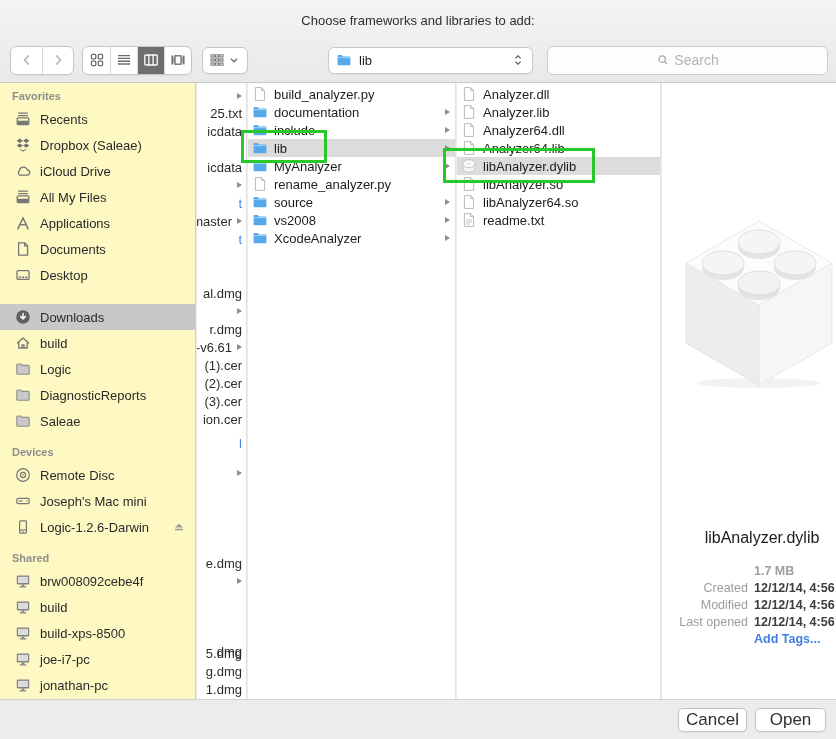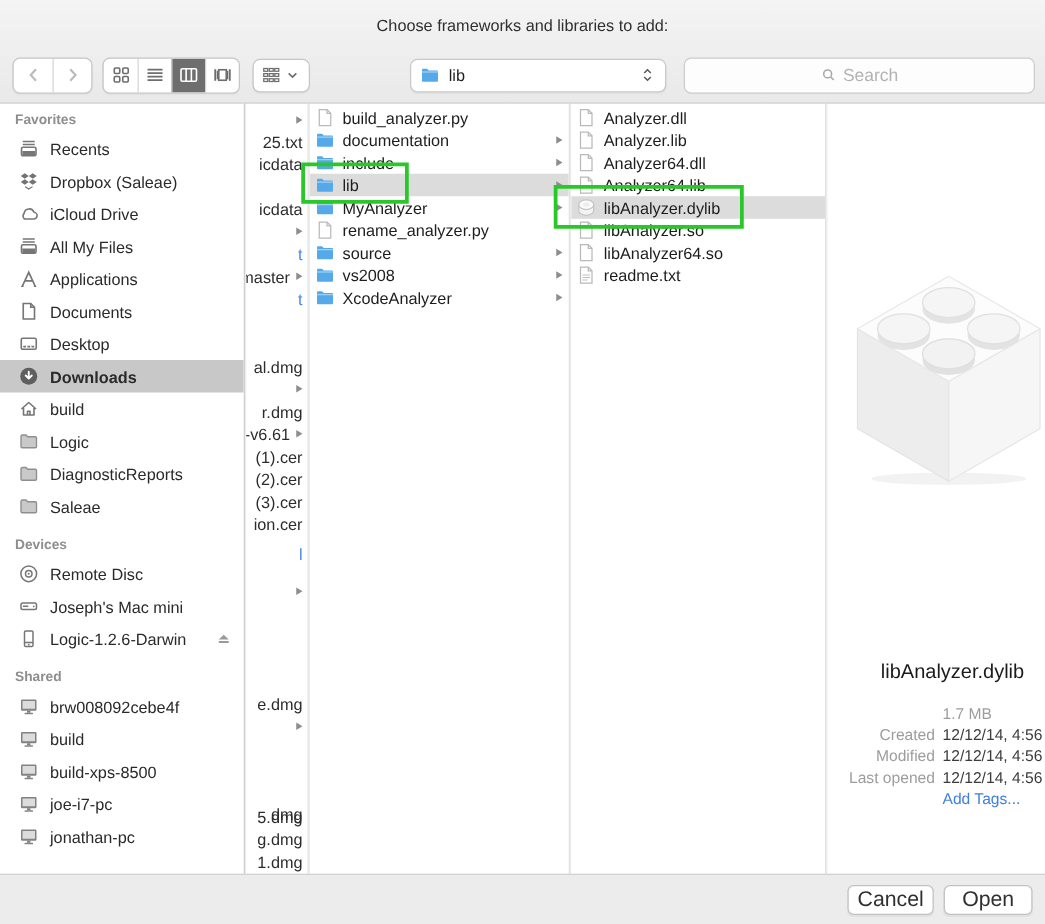--- a/index.html
+++ b/index.html
@@ -24,27 +24,27 @@
   .path-select{height:27px;width:205px;margin-left:80px;border:1px solid #c9c9c9;border-radius:6px;
     background:#fff;display:flex;align-items:center;padding:0 7px;gap:7px;font-size:13px;color:#1f1f1f;
     box-shadow:0 1px 1px rgba(0,0,0,.04);}
   .path-select .grow{flex:1;text-align:left;}
   .searchbox{height:27px;flex:1;margin-left:14px;border:1px solid #cccccc;border-radius:6px;background:#fdfdfd;
     display:flex;align-items:center;justify-content:center;gap:4px;color:#b3b3b3;font-size:14px;}
   svg{display:block;}
   .gl16{width:16px;height:16px;}
   .gl14{width:14px;height:14px;}
   
-  .sidebar{position:absolute;top:83px;left:0;width:196px;bottom:39px;background:#ffffff;
+  .sidebar{position:absolute;top:83px;left:0;width:196px;bottom:39px;background:#fef9c3;
     border-right:1px solid #cfcfcf;overflow:hidden;padding-top:3px;box-sizing:border-box;}
   .side-header{height:20px;line-height:20px;padding-left:12px;font-size:11px;font-weight:700;color:#8e8e8e;}
   .side-header.gap{margin-top:8px;}
   .side-item{height:26px;display:flex;align-items:center;padding-left:14px;gap:8px;font-size:13px;color:#2a2a2a;white-space:nowrap;}
   .side-item .ic{width:18px;height:16px;flex:none;display:flex;align-items:center;justify-content:center;}
-  .side-item.selected{background:#c8c8c8;font-weight:700;}
+  .side-item.selected{background:#c8c8c8;font-weight:400;margin-top:16px;}
   .side-item .eject{margin-left:auto;margin-right:9px;width:14px;height:14px;}
   
   .colpane{position:absolute;top:83px;bottom:39px;background:#fff;overflow:hidden;box-sizing:border-box;}
   .col1{left:197px;width:50px;border-right:1px solid #e2e2e2;}
   .col2{left:248px;width:208px;border-right:1px solid #e2e2e2;}
   .col3{left:457px;width:204px;border-right:1px solid #e2e2e2;}
   .preview{left:662px;right:0;}
   .c1row{position:absolute;right:0;left:0;height:18px;display:flex;align-items:center;justify-content:flex-end;
     gap:5px;padding-right:4px;font-size:13px;color:#2c2c2c;white-space:nowrap;overflow:hidden;}
   .c1row.blue{color:#4a86e8;}
@@ -58,21 +58,21 @@
   
   .anno{position:absolute;border:3px solid var(--anno-green,#28c828);z-index:6;pointer-events:none;}
   .anno-lib{left:241px;top:130px;width:80px;height:27px;}
   .anno-dylib{left:443px;top:148px;width:146px;height:29px;}
   
   .brick{position:absolute;left:22px;top:136px;width:150px;height:170px;}
   .preview-name{position:absolute;top:446px;left:26px;right:0;text-align:center;font-size:16px;color:#1b1b1b;white-space:nowrap;}
   .pinfo{position:absolute;top:480px;left:0;right:0;display:grid;grid-template-columns:86px 1fr;
     column-gap:6px;font-size:12.5px;line-height:17px;}
   .pinfo .lab{text-align:right;color:#9d9d9d;}
-  .pinfo .val{color:#3c3c3c;white-space:nowrap;overflow:hidden;}
+  .pinfo .val{color:#3c3c3c;white-space:nowrap;overflow:hidden;font-weight:bold;}
   .pinfo .val.dim{color:#9d9d9d;}
   .pinfo .val.link{color:var(--link-blue,#3f7fe3);}
   
   .bottombar{position:absolute;left:0;right:0;bottom:0;height:39px;background:#ececec;border-top:1px solid #d2d2d2;}
   .btn{position:absolute;top:8px;height:24px;background:#fff;border:1px solid #c3c3c3;border-radius:5px;
     font-size:17px;color:#2f2f2f;font-family:inherit;display:flex;align-items:center;justify-content:center;
     box-shadow:0 1px 1px rgba(0,0,0,.05);padding:0;}
   .btn-cancel{right:89px;width:69px;}
   .btn-open{right:10px;width:71px;}
 </style>

